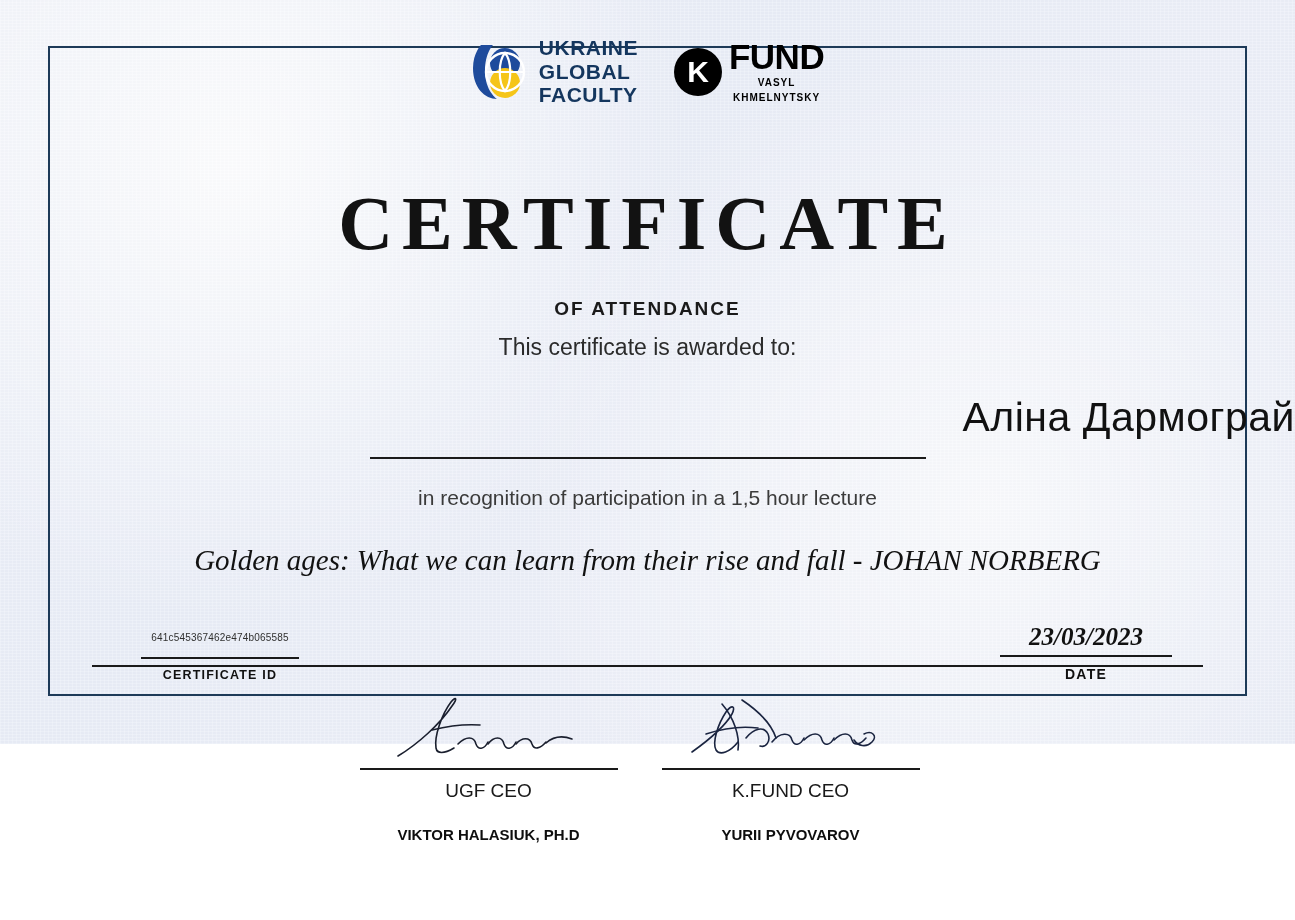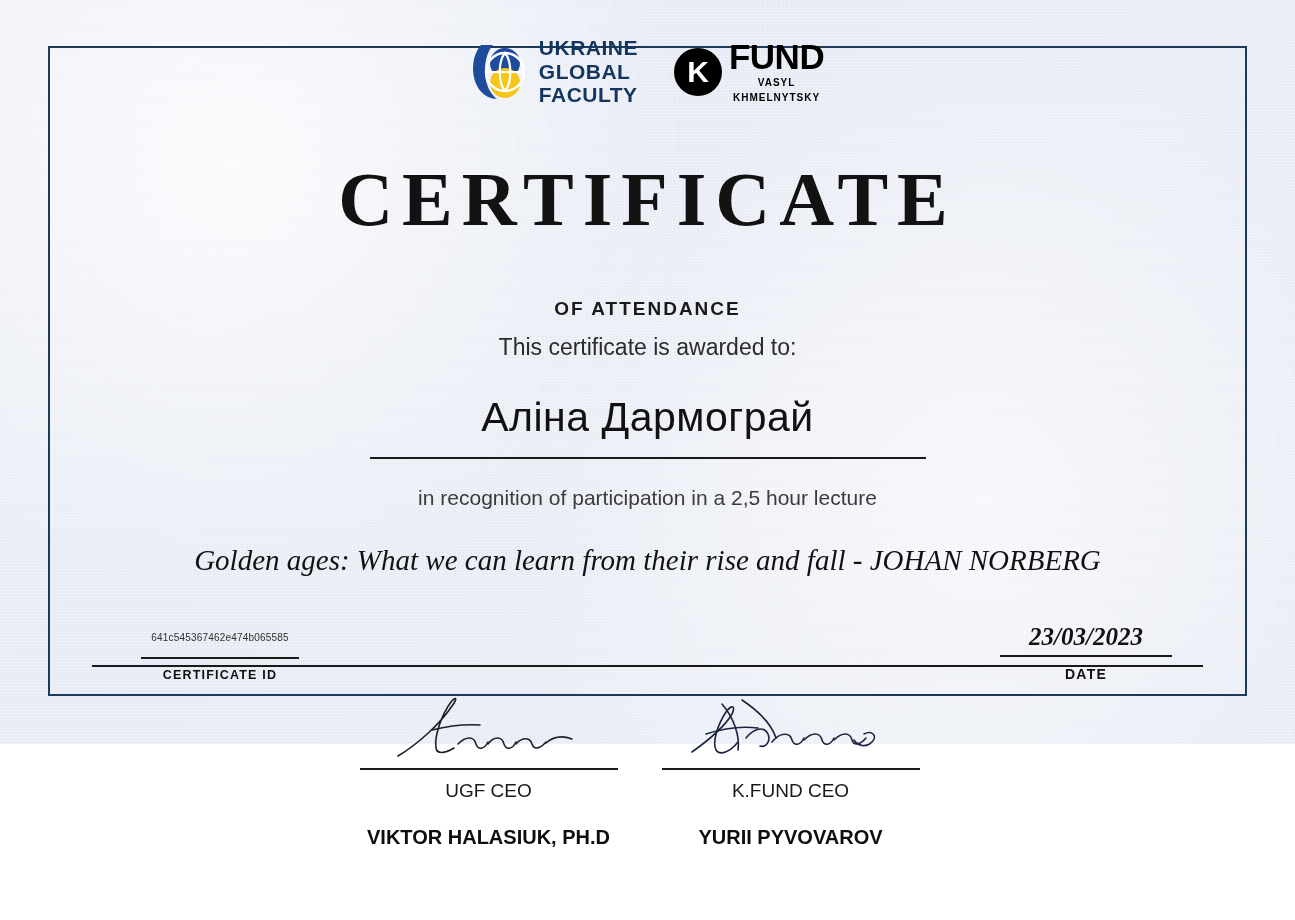--- a/index.html
+++ b/index.html
@@ -124,21 +124,21 @@
     color: #000;
     margin-top: 3px;
     text-align: center;
     width: 100%;
     line-height: 1.25;
   }
 
   
   .title {
     position: absolute;
-    top: 156px;
+    top: 180px;
     left: 0;
     right: 0;
     text-align: center;
     font-family: "Liberation Serif", serif;
     font-weight: bold;
     font-size: 76px;
     letter-spacing: 9px;
     color: #121212;
     white-space: nowrap;
   }
@@ -165,21 +165,21 @@
     font-family: "Liberation Sans", sans-serif;
     font-size: 23px;
     color: #2b2b2b;
   }
 
   .recipient-wrap {
     position: absolute;
     top: 394px;
     left: 0;
     right: 0;
-    text-align: center;
+    text-align: right;
   }
   .recipient-name {
     font-family: "Liberation Sans", sans-serif;
     font-size: 41px;
     color: #111;
     letter-spacing: 0.5px;
   }
   .recipient-rule {
     width: 556px;
     height: 2px;
@@ -248,21 +248,21 @@
   }
   .sig-role {
     font-family: "Liberation Sans", sans-serif;
     font-size: 19px;
     color: #191919;
     margin-bottom: 6px;
   }
   .sig-person {
     font-family: "Liberation Sans", sans-serif;
     font-weight: bold;
-    font-size: 20px;
+    font-size: 15px;
     color: #0e0e0e;
     margin-top: 24px;
   }
 
   
   .cert-id-block {
     position: absolute;
     left: 110px;
     bottom: 62px;
     width: 220px;
@@ -362,21 +362,21 @@
 
     <div class="title">CERTIFICATE</div>
     <div class="subtitle">OF ATTENDANCE</div>
     <div class="awarded-to">This certificate is awarded to:</div>
 
     <div class="recipient-wrap">
       <div class="recipient-name">Аліна Дармограй</div>
       <div class="recipient-rule"></div>
     </div>
 
-    <div class="recognition">in recognition of participation in a 2,5 hour lecture</div>
+    <div class="recognition">in recognition of participation in a 1,5 hour lecture</div>
     <div class="lecture-title">Golden ages: What we can learn from their rise and fall - JOHAN NORBERG</div>
 
     <div class="footer-rule"></div>
 
     <div class="signatures">
 
       <div class="sig-block">
         <div class="sig-graphic">
           <svg width="230" height="74" viewBox="0 0 230 74" xmlns="http://www.w3.org/2000/svg">
             <g fill="none" stroke="#1a1f2e" stroke-width="1.6" stroke-linecap="round">

